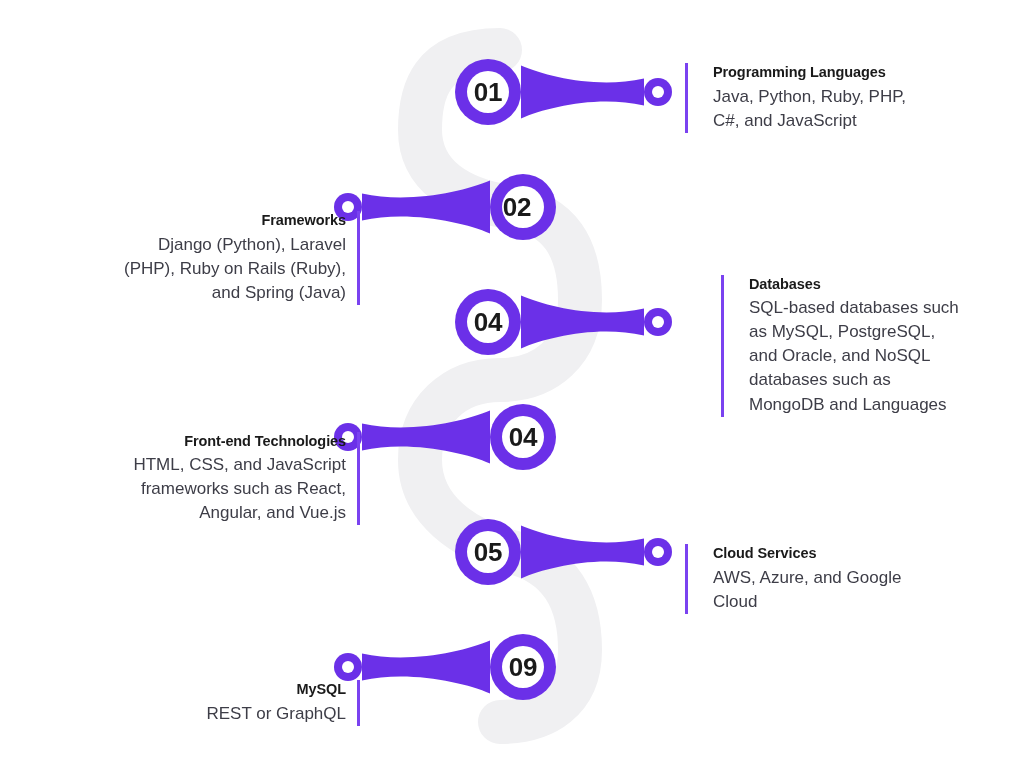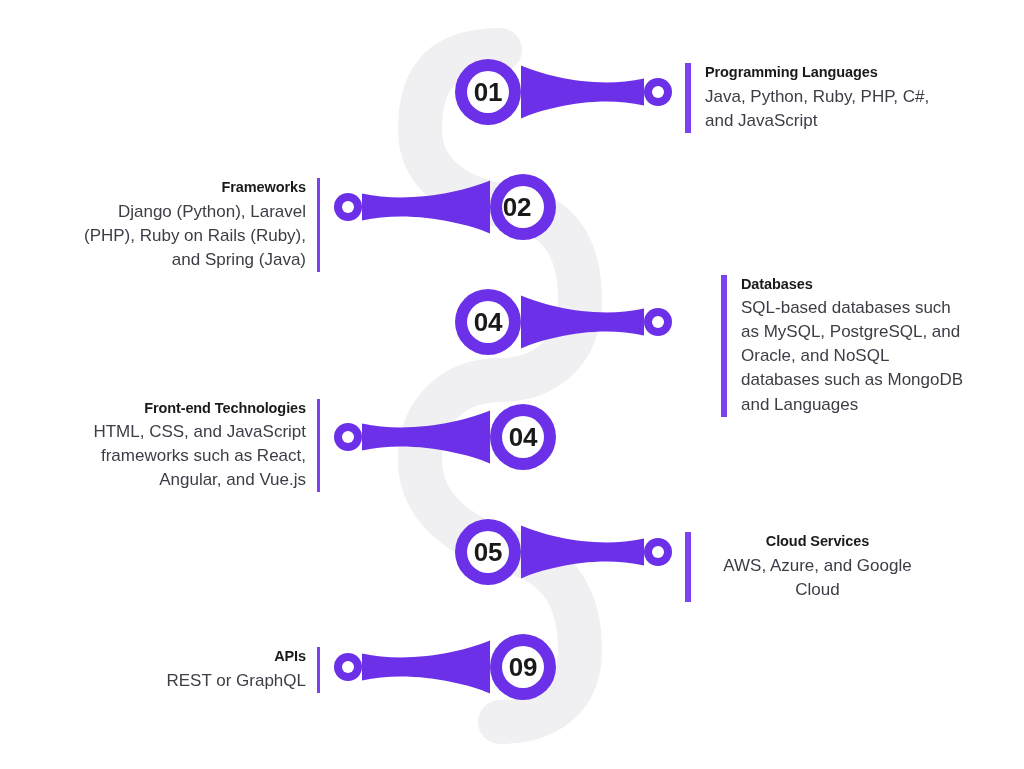--- a/index.html
+++ b/index.html
@@ -33,29 +33,30 @@
     top: 0;
     width: 1024px;
     height: 769px;
   }
   .text-block {
     position: absolute;
     box-sizing: border-box;
   }
   .text-block.right {
     left: 685px;
-    padding-left: 14px;
-    border-left: 6px solid #3b82f6;
+    padding-left: 25px;
+    border-left: 3px solid #3b82f6;
     text-align: left;
   }
   .text-block.left {
-    right: 704px;
+    right: 664px;
     padding-right: 11px;
     border-right: 3px solid #7A42F0;
     text-align: right;
+    margin-top: 33px;
   }
   .tb-title {
     font-size: 14.5px;
     font-weight: bold;
     color: #1A1A1A;
     letter-spacing: -0.1px;
     line-height: 1.35;
     margin: 0 0 2px 0;
   }
   .tb-desc {
@@ -145,31 +146,31 @@
         <div class="tb-desc">HTML, CSS, and JavaScript frameworks such as React, Angular, and Vue.js</div>
       </div>
       <svg width="1024" height="769" viewBox="0 0 1024 769" style="position: absolute; left: 0px; top: 0px; pointer-events: none;">
         <path fill="#6B30E8" d="M 521 525.6 C 547 536.82, 598 549, 644 538.56 L 644 565.44 C 598 555, 547 567.18, 521 578.4 Z"></path>
         <circle cx="488" cy="552" r="33" fill="#6B30E8"></circle>
         <circle cx="488" cy="552" r="21" fill="#FFFFFF"></circle>
         <circle cx="658" cy="552" r="14" fill="#6B30E8"></circle>
         <circle cx="658" cy="552" r="6" fill="#FFFFFF"></circle>
       </svg>
       <div class="pin-num" style="left: 455px; top: 519px;">05</div>
-      <div class="text-block right" style="width: 245px; top: 532px; border-left-color: rgb(122, 66, 240); text-align: center;">
+      <div class="text-block right" style="width: 245px; top: 544px; border-left-color: rgb(122, 66, 240);">
         <div class="tb-title">Cloud Services</div>
         <div class="tb-desc">AWS, Azure, and Google Cloud</div>
       </div>
       <svg width="1024" height="769" viewBox="0 0 1024 769" style="position: absolute; left: 0px; top: 0px; pointer-events: none;">
         <path fill="#6B30E8" d="M 490 640.6 C 464 651.82, 408 664, 362 653.56 L 362 680.44 C 408 670, 464 682.18, 490 693.4 Z"></path>
         <circle cx="523" cy="667" r="33" fill="#6B30E8"></circle>
         <circle cx="523" cy="667" r="21" fill="#FFFFFF"></circle>
         <circle cx="348" cy="667" r="14" fill="#6B30E8"></circle>
         <circle cx="348" cy="667" r="6" fill="#FFFFFF"></circle>
       </svg>
       <div class="pin-num" style="left: 490px; top: 634px;">09</div>
       <div class="text-block left" style="width: 245px; top: 647px; border-right-color: rgb(122, 66, 240);">
-        <div class="tb-title">APIs</div>
+        <div class="tb-title">MySQL</div>
         <div class="tb-desc">REST or GraphQL</div>
       </div>
     </div>
 
 </div>
 
 </body></html>

